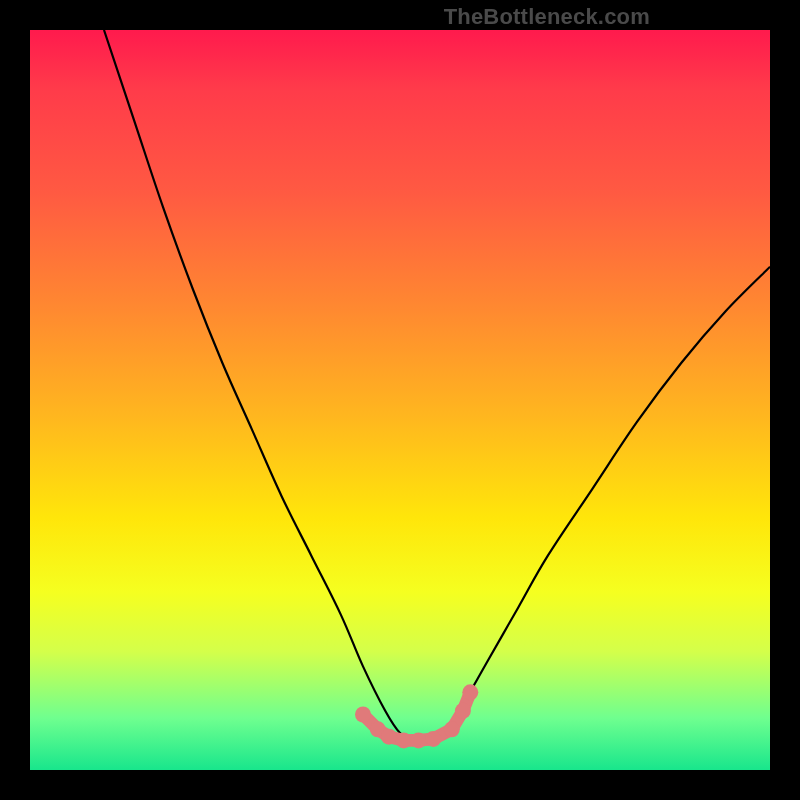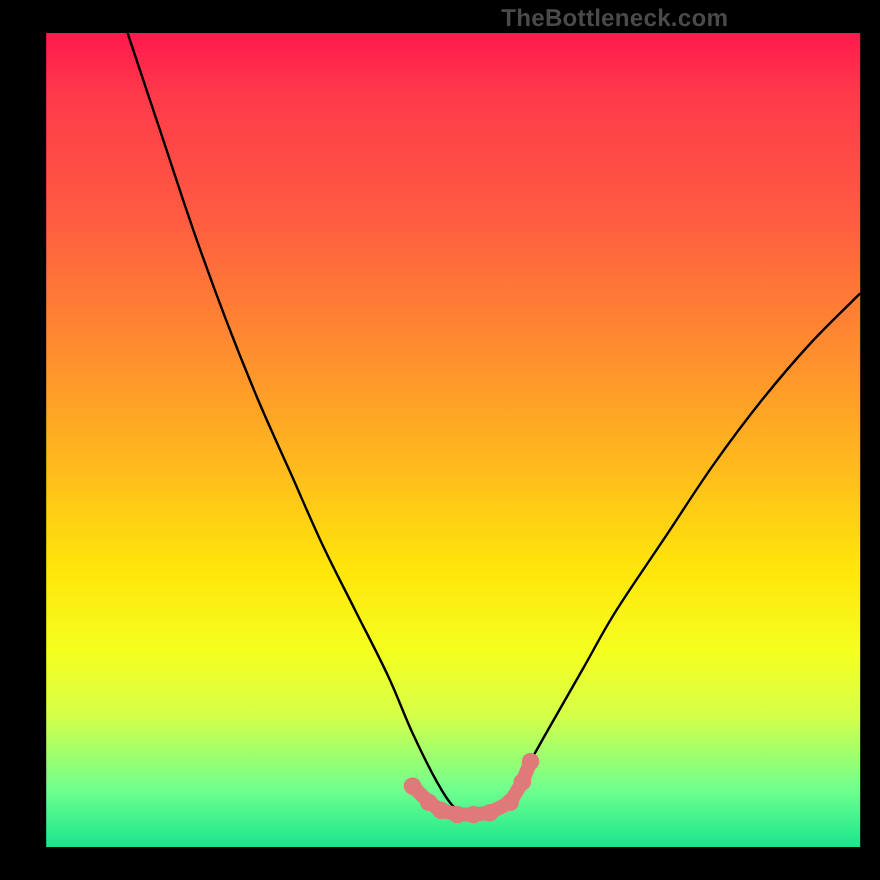--- a/index.html
+++ b/index.html
@@ -6,21 +6,21 @@
     margin: 0;
     padding: 0;
     width: 800px;
     height: 800px;
     background: #000;
     overflow: hidden;
     font-family: Arial, Helvetica, sans-serif;
   }
   .frame {
     position: absolute;
-    left: 12px;
+    left: 0;
     top: 0;
     width: 660px;
     height: 800px;
     background: #000;
   }
   .plot-area {
     position: absolute;
     left: 30px;
     top: 30px;
     width: 740px;

